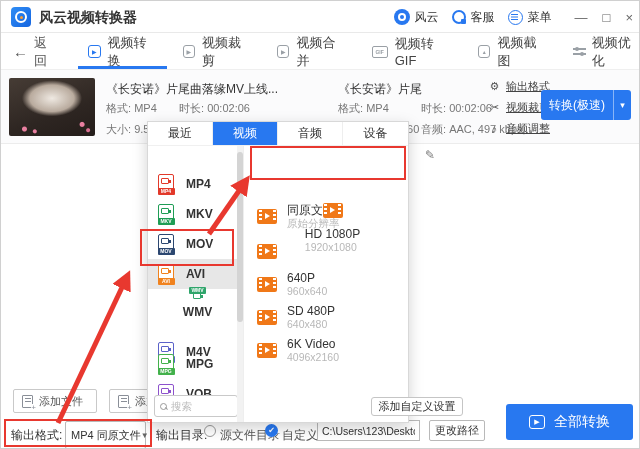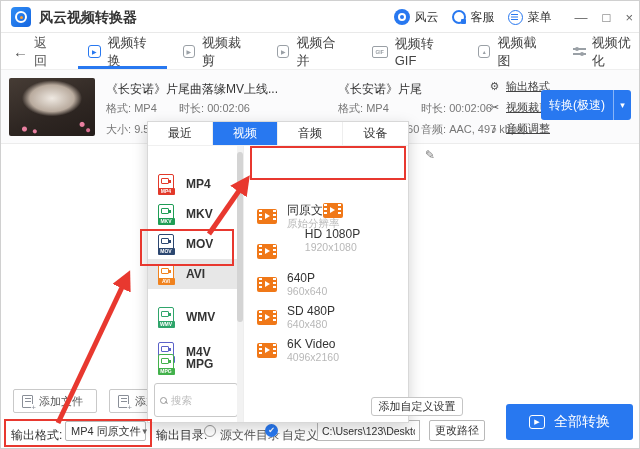--- a/index.html
+++ b/index.html
@@ -113,36 +113,36 @@
   .res-item { position:absolute; left:0; width:100%; height:31px; display:flex; align-items:center; gap:10px;
               padding-left:13px; cursor:pointer; }
   .film { position:relative; width:20px; height:15px; background:#f07818; border-radius:2px; flex:none; }
   .film::before,.film::after { content:""; position:absolute; top:1px; bottom:1px; width:3px;
           background-image:repeating-linear-gradient(to bottom,#fff 0 1.8px,transparent 1.8px 4.2px); }
   .film::before { left:1.5px; } .film::after { right:1.5px; }
   .film .play { position:absolute; left:7.5px; top:4px; width:0; height:0; border-left:5.5px solid #fff;
           border-top:3.5px solid transparent; border-bottom:3.5px solid transparent; }
   .res-txt .t { font-size:12px; color:#333; line-height:13px; }
   .res-txt .s { font-size:10.5px; color:#b8b8b8; line-height:12px; }
-  .searchbox { position:absolute; left:6px; bottom:5px; width:84px; height:34px; border:1px solid #c9c9c9;
+  .searchbox { position:absolute; left:6px; bottom:5px; width:84px; height:22px; border:1px solid #c9c9c9;
                border-radius:3px; background:#fff; display:flex; align-items:center; padding:0 5px; gap:4px; }
   .mag { position:relative; width:7px; height:7px; flex:none; }
   .mag::before { content:""; position:absolute; left:0; top:0; width:5px; height:5px; border:1px solid #9a9a9a; border-radius:50%; }
   .mag::after { content:""; position:absolute; left:5px; top:5.5px; width:3px; height:1px; background:#9a9a9a; transform:rotate(45deg); }
   .searchbox input { border:none; outline:none; width:100%; font-size:10.5px; color:#333; font-family:inherit; }
   .searchbox input::placeholder { color:#bbb; }
   .addcustom { position:absolute; left:127px; bottom:6px; width:92px; height:19px; border:1px solid #c5c5c5;
                border-radius:3px; background:#fff; font-size:11px; color:#333; display:flex; align-items:center;
                justify-content:center; cursor:pointer; }
   .partial-doc { position:absolute; left:10px; top:262px; width:16px; height:8px; border:1.5px solid #2f80e8;
                border-bottom:none; border-radius:2px 2px 0 0; }
 
   
   .bbar-label { position:absolute; font-size:12px; color:#333; }
-  .of-select { position:absolute; left:64px; top:420px; width:81px; height:20px; border:1px solid #b9b9b9;
+  .of-select { position:absolute; left:64px; top:420px; width:81px; height:28px; border:1px solid #b9b9b9;
                border-radius:2px; background:#fff; display:flex; align-items:center; padding:0 5px; cursor:pointer; }
   .of-select .v { flex:1; font-size:11px; color:#333; white-space:nowrap; }
   .of-select .c { font-size:8px; color:#666; }
   .radio { position:absolute; width:12px; height:12px; border:1px solid #9a9a9a; border-radius:50%; background:#fff; cursor:pointer; }
   .radio.checked { border:none; background:#2878f0; width:13px; height:13px; color:#fff; font-size:8px;
                    display:flex; align-items:center; justify-content:center; }
   .pathinput { position:absolute; left:316px; top:419px; width:103px; height:21px; border:1px solid #b9b9b9;
                background:#fff; font-size:10.5px; color:#333; padding:0 4px; font-family:inherit; }
   .changepath { position:absolute; left:428px; top:419px; width:56px; height:21px; border:1px solid #b9b9b9;
                border-radius:2px; background:#fff; font-size:11px; color:#333; display:flex; align-items:center;
@@ -301,21 +301,21 @@
           </span>
         <span class="fmt-label">MOV</span>
       </div>
       <div class="fmt-item selected" style="top:113px;">
         <span class="fdoc" style="--c:#f0821e;">
             <span class="cam"></span>
             <span class="fbadge">AVI</span>
           </span>
         <span class="fmt-label">AVI</span>
       </div>
-      <div class="fmt-item" style="top:156px;">
+      <div class="fmt-item" style="top:143px;flex-direction:column;">
         <span class="fdoc" style="--c:#2fa56b;">
             <span class="cam"></span>
             <span class="fbadge">WMV</span>
           </span>
         <span class="fmt-label">WMV</span>
       </div>
       <div class="fmt-item" style="top:191px;">
         <span class="fdoc" style="--c:#5b62c9;">
             <span class="cam"></span>
             <span class="fbadge">M4V</span>

